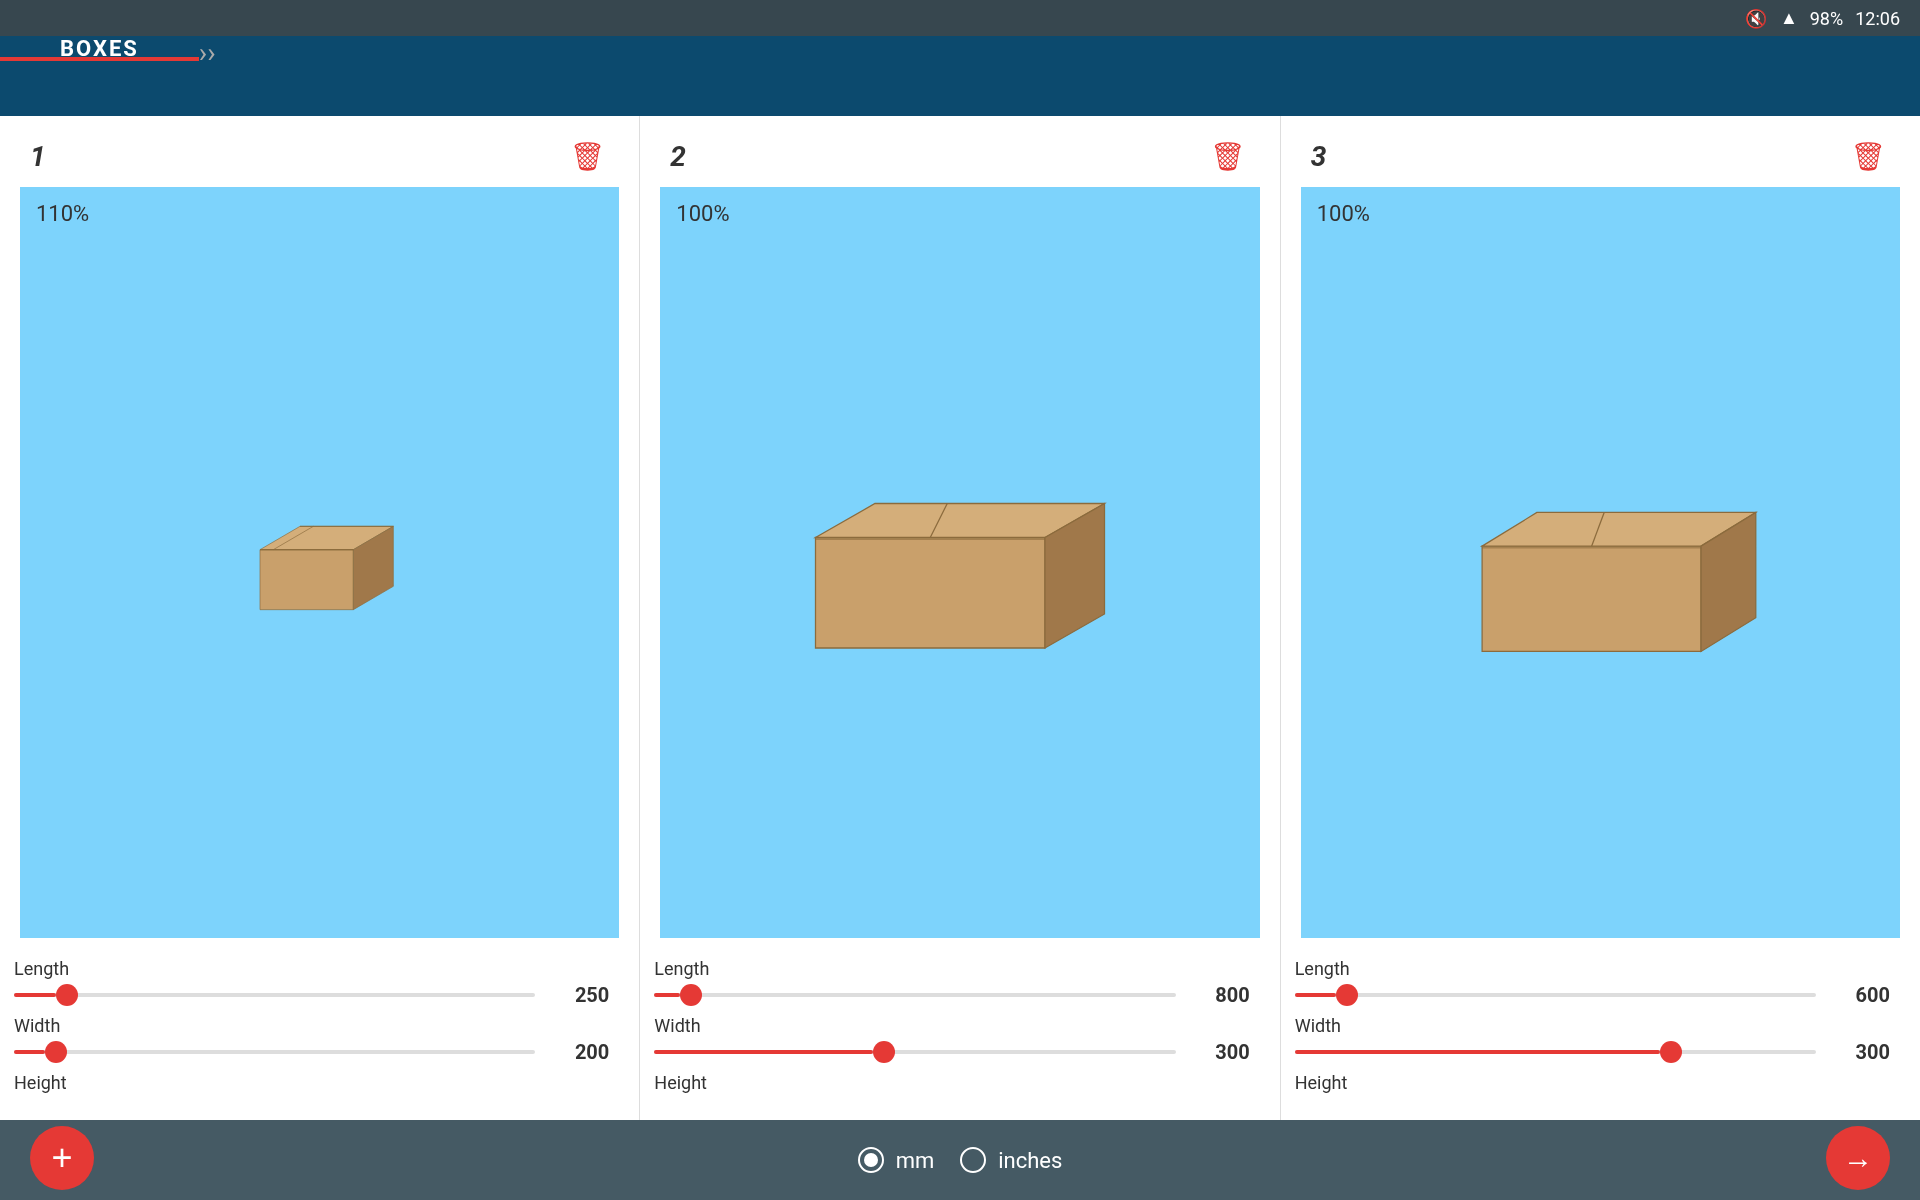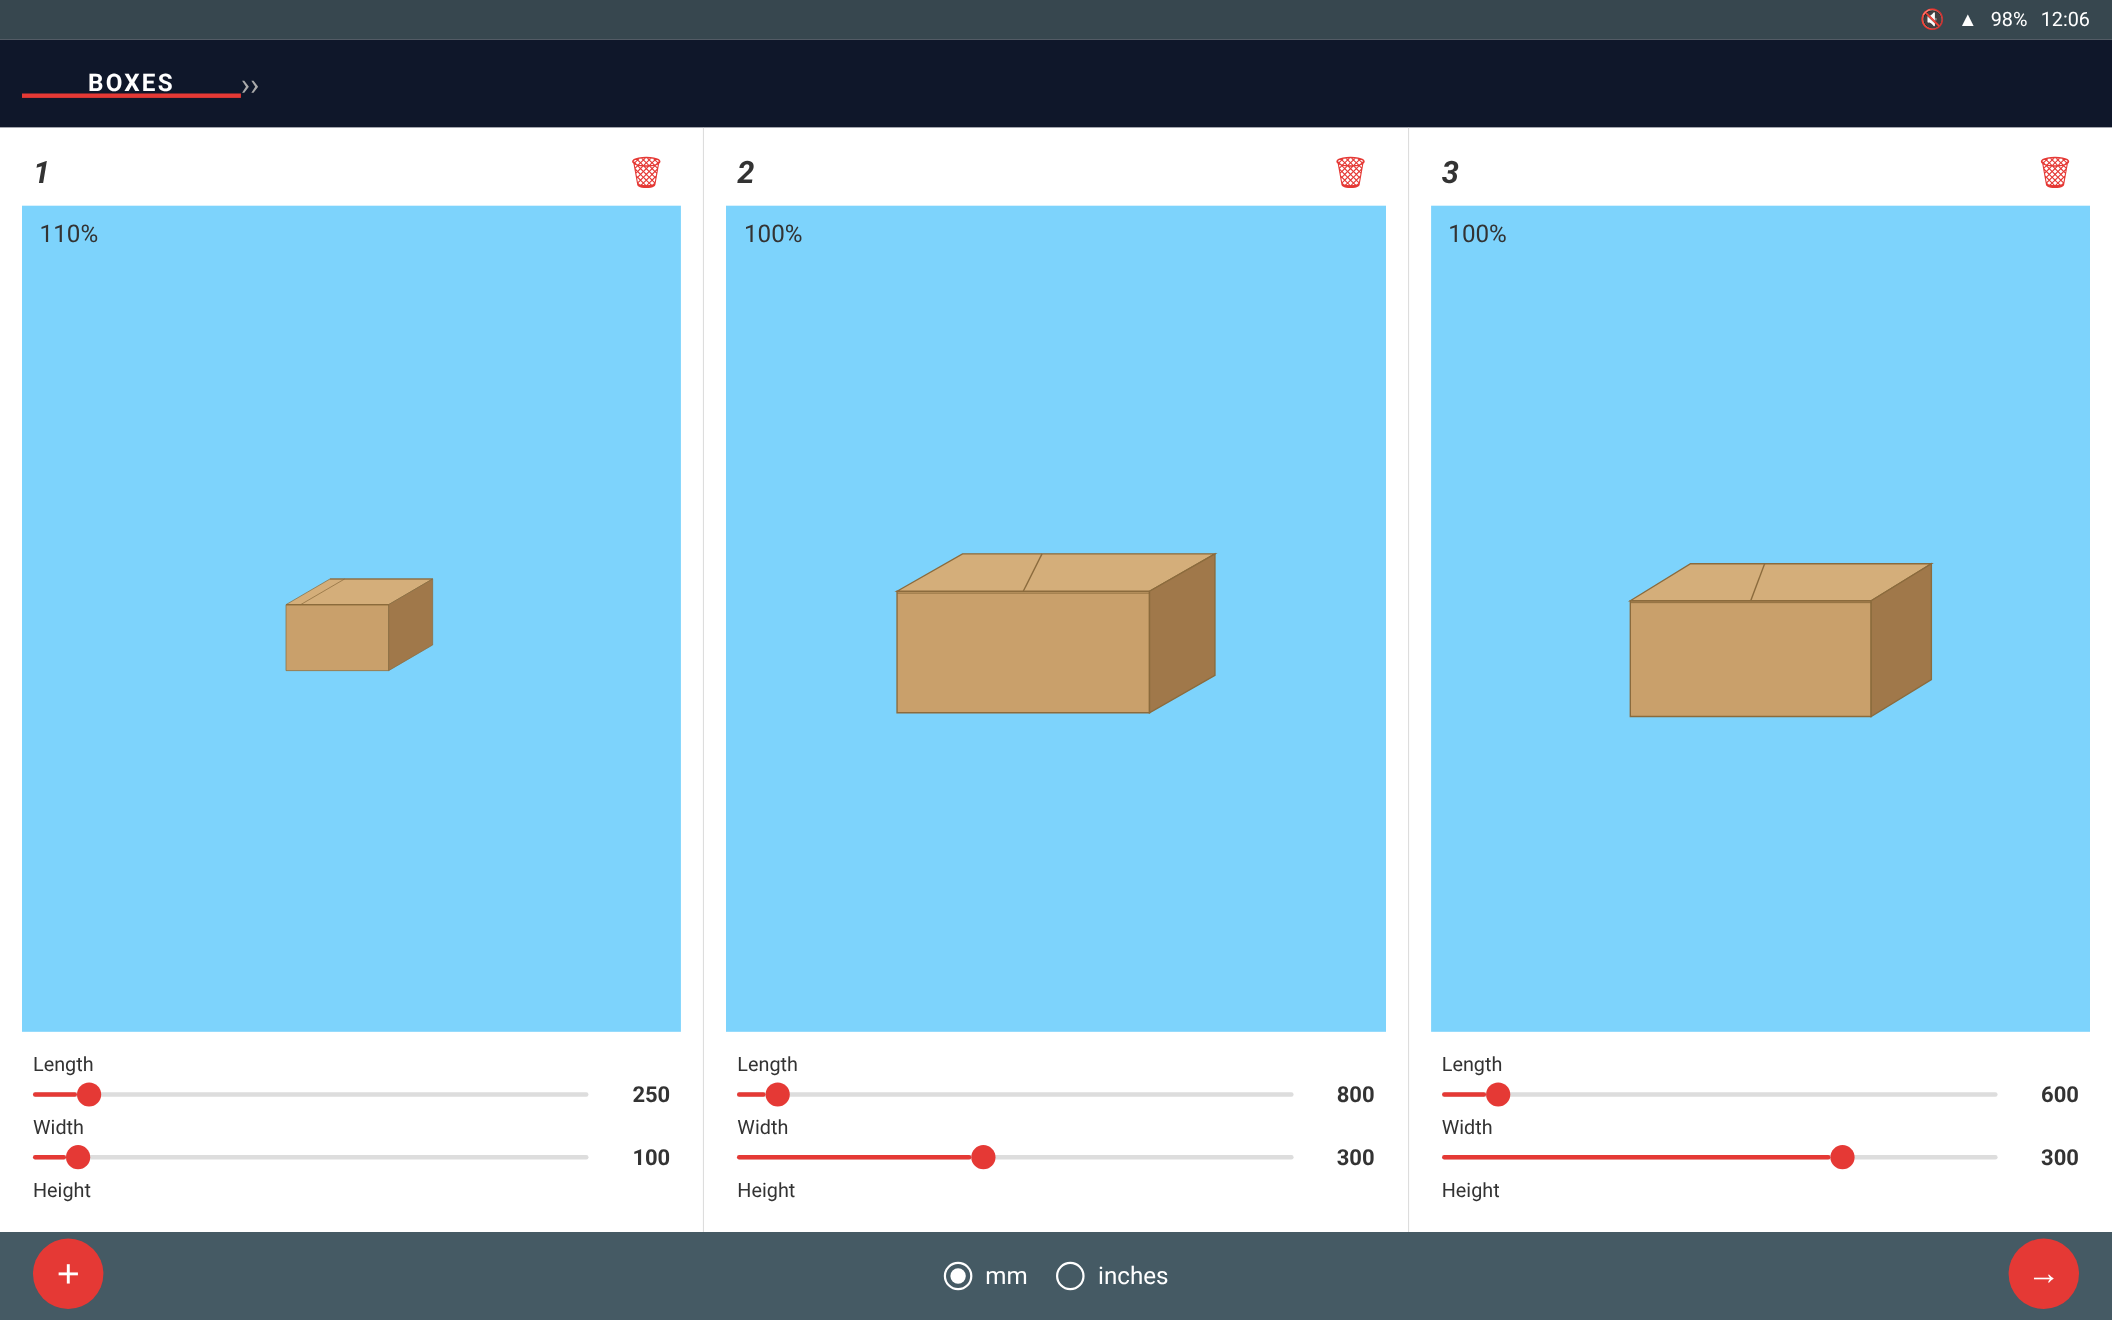--- a/index.html
+++ b/index.html
@@ -24,26 +24,25 @@
       gap: 12px;
       flex-shrink: 0;
     }
     .status-bar span {
       color: white;
       font-size: 18px;
     }
 
     
     .tab-bar {
-      background: #0f172a;
+      background: #0c4a6e;
       height: 80px;
       display: flex;
-      align-items: center;
+      align-items: flex-start;
       flex-shrink: 0;
-      padding-left: 20px;
     }
     .tab {
       display: flex;
       align-items: center;
       justify-content: center;
       padding: 0 60px;
       cursor: pointer;
       position: relative;
       color: #ccc;
       font-size: 22px;
@@ -129,21 +128,21 @@
     .box-percent {
       position: absolute;
       top: 14px;
       left: 16px;
       font-size: 22px;
       color: #333;
     }
 
     
     .controls {
-      padding: 10px 30px 10px 30px;
+      padding: 10px 30px 10px 14px;
     }
     .control-row {
       margin-bottom: 8px;
     }
     .control-label {
       font-size: 18px;
       color: #333;
       margin-bottom: 4px;
     }
     .slider-row {
@@ -315,21 +314,21 @@
             <span class="slider-value">250</span>
           </div>
         </div>
         <div class="control-row">
           <div class="control-label">Width</div>
           <div class="slider-row">
             <div class="slider-track">
               <div class="slider-fill" style="width:6%"></div>
               <div class="slider-thumb" style="left:6%"></div>
             </div>
-            <span class="slider-value">100</span>
+            <span class="slider-value">200</span>
           </div>
         </div>
         <div class="control-row truncated">
           <div class="control-label">Height</div>
         </div>
       </div>
     </div>
 
     <div class="box-panel">
       <div class="box-header">

